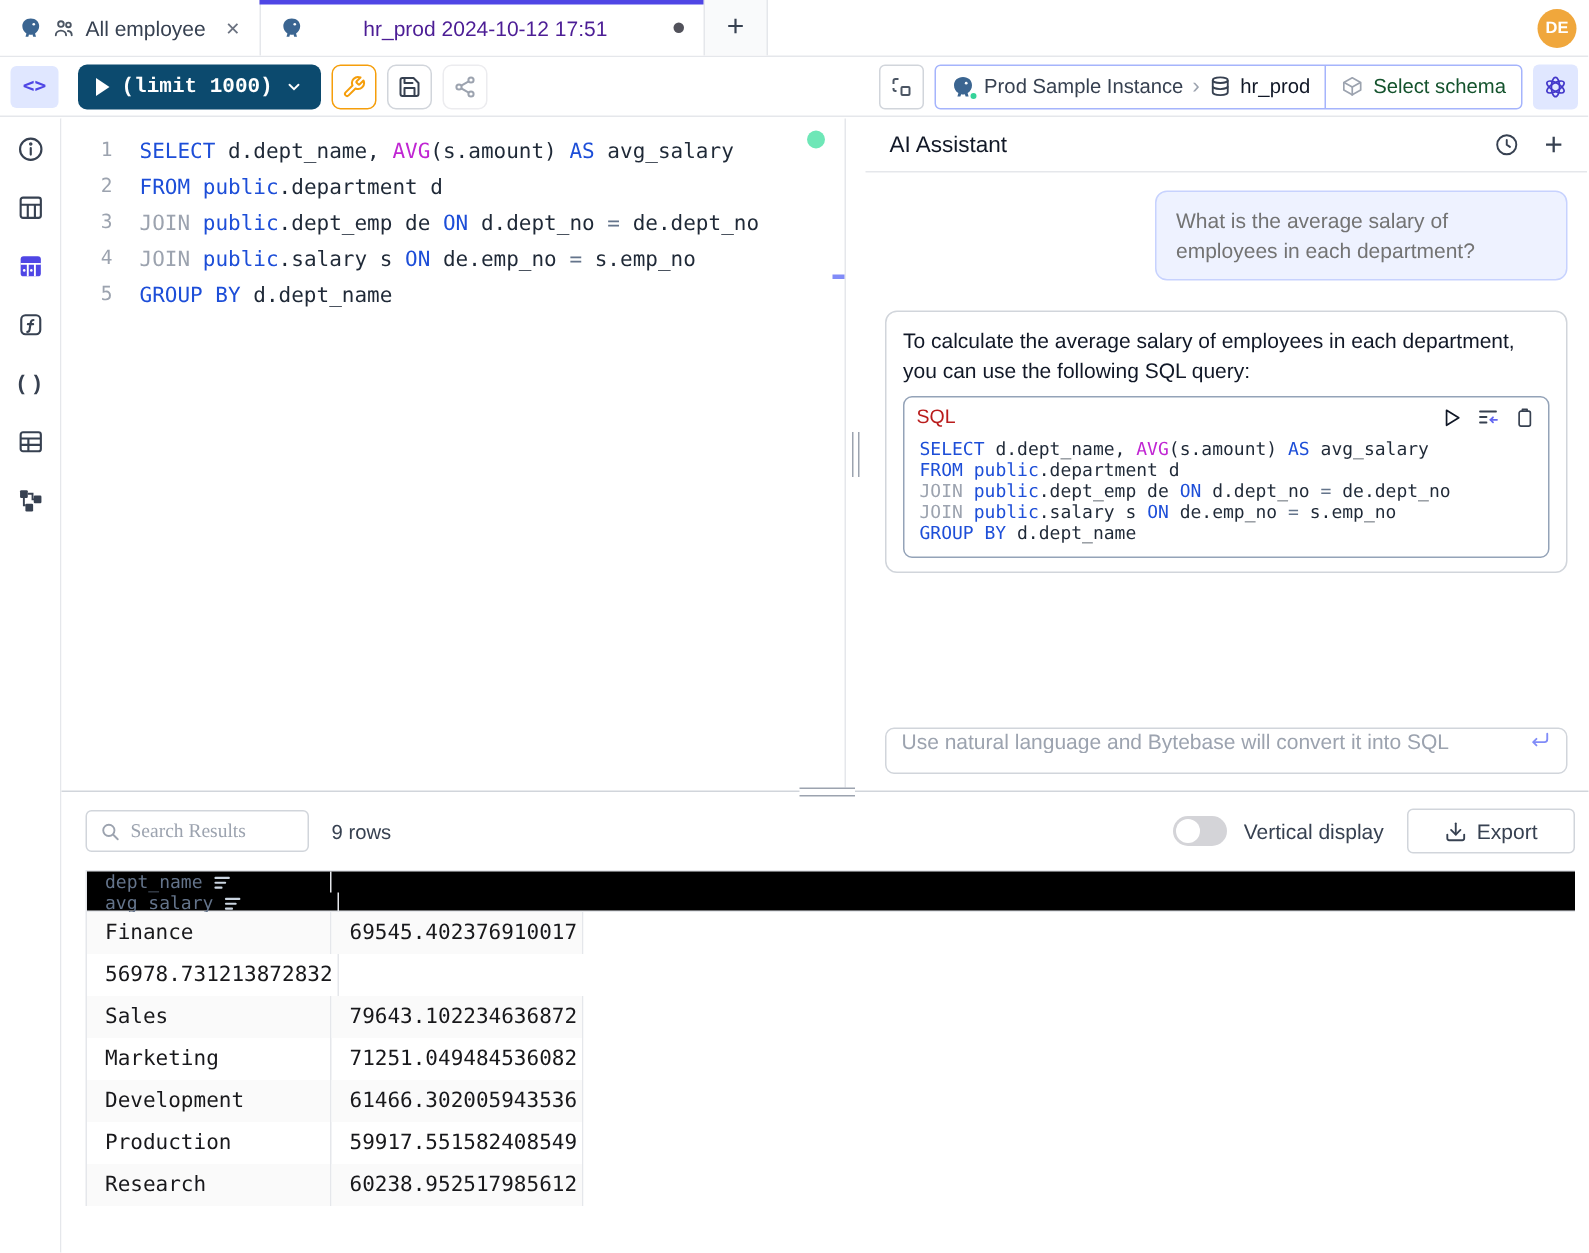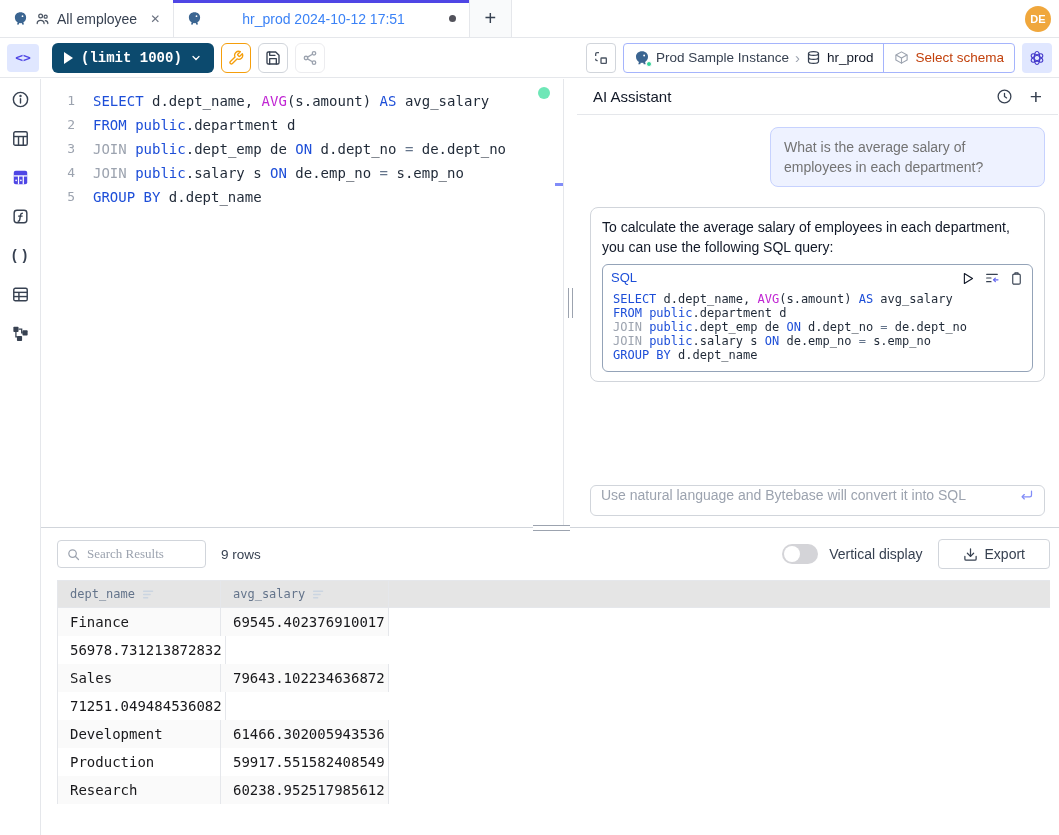--- a/index.html
+++ b/index.html
@@ -3,21 +3,21 @@
 <meta charset="utf-8">
 <style>
   * { margin:0; padding:0; box-sizing:border-box; }
   html,body { width:1059px; height:835px; overflow:hidden; background:#fff;
     font-family:"Liberation Sans",sans-serif; color:#1f2937; }
 
   
   .tabbar { height:38px; display:flex; align-items:stretch; background:#fff; border-bottom:1px solid #e5e7eb; }
   .tab { position:relative; display:flex; align-items:center; gap:7px; padding:0 13px;
     font-size:14px; color:#374151; border-right:1px solid #e5e7eb; background:#fff; cursor:pointer; }
-  .tab.active { color:#3b82f6;gap:40px; }
+  .tab.active { color:#4c1d95;gap:40px; }
   .tab.active::before { content:""; position:absolute; top:0; left:-1px; right:0; height:3px; background:#4f46e5; }
   .tab-close { font-size:12px; color:#6b7280; margin-left:6px; }
   .dirty-dot { width:7px; height:7px; border-radius:50%; background:#52525b; margin-left:4px; }
   .tab-plus { width:42px; display:flex; align-items:center; justify-content:center;
     background:#f9fafb; border-right:1px solid #e5e7eb; font-size:20px; color:#374151; cursor:pointer; }
   .avatar { margin-left:auto; align-self:center; margin-right:8px; width:26px; height:26px; border-radius:50%;
     background:#f0a73c; color:#fff; font-size:11px; font-weight:700; display:flex; align-items:center; justify-content:center; }
 
   
   .toolbar { height:40px; display:flex; align-items:center; gap:7px; padding:0 7px; border-bottom:1px solid #e5e7eb; }
@@ -27,21 +27,21 @@
   .run-btn { height:30px; background:#0c4a6e; border-radius:6px; color:#fff; display:flex; align-items:center;
     gap:8px; padding:0 12px; font-size:14px; font-weight:600; cursor:pointer;font-family:Liberation Mono, monospace; }
   .play-tri { width:0; height:0; border-left:9px solid #fff; border-top:6px solid transparent; border-bottom:6px solid transparent; }
   .icon-btn { width:30px; height:30px; border:1px solid #d1d5db; border-radius:6px;
     display:flex; align-items:center; justify-content:center; background:#fff; cursor:pointer; }
   .icon-btn.warn { border-color:#f59e0b; }
   .icon-btn.ghost { border-color:#ececef; }
   .tb-spacer { flex:1; }
   .conn-box { height:30px; display:flex; align-items:stretch; border:1px solid #a5b4fc; border-radius:4px; overflow:hidden; background:#fff; }
   .conn-seg { display:flex; align-items:center; gap:6px; padding:0 10px; font-size:13.5px; color:#374151; cursor:pointer; }
-  .conn-seg.schema { border-left:1px solid #a5b4fc; color:#c2410c; }
+  .conn-seg.schema { border-left:1px solid #a5b4fc; color:#14532d; }
   .conn-sep { color:#9ca3af; font-size:15px; }
   .conn-db { color:#111827; }
   .pg-wrap { position:relative; display:flex; }
   .pg-status { position:absolute; right:-2px; bottom:-1px; width:6px; height:6px; border-radius:50%; background:#34d399; border:1px solid #fff; }
   .ai-toggle-btn { width:30px; height:30px; border-radius:4px; background:#e0e7ff;
     display:flex; align-items:center; justify-content:center; cursor:pointer; }
 
   
   .leftbar { position:absolute; top:79px; left:0; bottom:0; width:41px; border-right:1px solid #e5e7eb;
     background:#fff; display:flex; flex-direction:column; align-items:center; padding-top:10px; gap:19px; }
@@ -75,27 +75,27 @@
   .ai-header-icons { margin-left:auto; display:flex; align-items:center; gap:17px; }
   .ai-hicon { display:flex; cursor:pointer; color:#374151; }
   .ai-plus { font-size:21px; font-weight:400; color:#374151; line-height:1; cursor:pointer; }
   .ai-chat { flex:1; padding:12px 13px; overflow:hidden; display:flex; flex-direction:column; }
   .user-bubble { margin-left:auto; width:275px; background:#eef2ff; border:1px solid #c7d2fe; border-radius:8px;
     padding:9px 13px; font-size:14px; line-height:20px; color:#737373; }
   .asst-box { margin-top:20px; border:1px solid #d1d5db; border-radius:8px; padding:9px 11px;
     font-size:14px; line-height:20px; color:#111827; background:#fff; }
   .code-card { margin-top:7px; border:1px solid #94a3b8; border-radius:6px; background:#fff; }
   .code-card-head { display:flex; align-items:center; height:24px; padding:2px 8px 0 8px; }
-  .code-card-label { font-size:13px; color:#1d4ed8; }
+  .code-card-label { font-size:13px; color:#b91c1c; }
   .code-card-icons { margin-left:auto; display:flex; align-items:center; gap:9px; }
   .cc-icon { display:flex; cursor:pointer; }
   .code-card-body { padding:3px 8px 9px 10px; font-family:"DejaVu Sans Mono",monospace; font-size:12px; line-height:14px; }
   .cc-line { white-space:pre; }
   .ai-input-row { flex:none; padding:9px 13px 11px 13px; }
-  .ai-input-box { height:31px; border:1px solid #d1d5db; border-radius:6px; display:flex; align-items:flex-end; padding:12px 10px; gap:8px; }
+  .ai-input-box { height:31px; border:1px solid #d1d5db; border-radius:6px; display:flex; align-items:flex-start; padding:0 10px; gap:8px; }
   .ai-input { flex:1; border:none; outline:none; font-size:14px; color:#374151; font-family:"Liberation Sans",sans-serif; }
   .ai-input::placeholder { color:#9ca3af; }
 
   
   .results { position:absolute; top:527px; left:41px; width:1018px; bottom:0; border-top:1px solid #d1d5db; background:#fff; }
   .hsplit-handle { position:absolute; top:-3px; left:492px; width:37px; height:6px; background:#fff;
     border-top:1px solid #9ca3af; border-bottom:1px solid #9ca3af; cursor:row-resize; }
   .res-toolbar { display:flex; align-items:center; gap:15px; padding:11px 16px 10px 16px; }
   .search-box { width:149px; height:28px; border:1px solid #d1d5db; border-radius:4px;
     display:flex; align-items:center; gap:6px; padding:0 8px; }
@@ -103,21 +103,21 @@
   .search-input::placeholder { color:#9ca3af; }
   .rows-count { font-size:13.5px; color:#374151; }
   .res-spacer { flex:1; }
   .toggle { width:36px; height:20px; border-radius:10px; background:#d4d4d8; position:relative; cursor:pointer; }
   .toggle-knob { position:absolute; top:2px; left:2px; width:16px; height:16px; border-radius:50%; background:#fff; }
   .toggle-label { font-size:14px; color:#374151; margin-left:-4px; }
   .export-btn { height:30px; border:1px solid #d1d5db; border-radius:4px; display:flex; align-items:center;
     gap:7px; padding:0 24px; font-size:14px; color:#374151; background:#fff; cursor:pointer; margin-right:-7px; }
 
   .rtable { margin:1px 9px 0 16px; border-left:1px solid #e5e7eb; }
-  .thead { display:flex; height:28px; background:#e5e5e5; border-top:1px solid #e5e7eb; border-bottom:1px solid #e5e7eb; }
+  .thead { display:flex; height:28px; background:#000000; border-top:1px solid #e5e7eb; border-bottom:1px solid #e5e7eb;flex-direction:column; }
   .th { display:flex; align-items:center; gap:7px; padding:0 12px; font-family:"DejaVu Sans Mono",monospace;
     font-size:12px; color:#64748b; border-right:1px solid #e5e7eb; cursor:pointer; }
   .th.c1 { width:163px; flex:none; }
   .th.c2 { width:168px; flex:none; }
   .th.rest { flex:1; border-right:none; cursor:default; }
   .trow { display:flex; height:28px; }
   .td { display:flex; align-items:center; padding:0 12px; font-family:"DejaVu Sans Mono",monospace;
     font-size:14px; color:#18181b; border-right:1px solid #e5e7eb; }
   .td.c1 { width:163px; flex:none; }
   .td.c2 { width:168px; flex:none; }
@@ -483,20 +483,21 @@
         <div class="trow">
           <div class="td c2">56978.731213872832</div>
           <div class="td rest"></div>
         </div>
         <div class="trow">
           <div class="td c1">Sales</div>
           <div class="td c2">79643.102234636872</div>
           <div class="td rest"></div>
         </div>
         <div class="trow">
+          <div class="td c1">Marketing</div>
           <div class="td c2">71251.049484536082</div>
           <div class="td rest"></div>
         </div>
         <div class="trow">
           <div class="td c1">Development</div>
           <div class="td c2">61466.302005943536</div>
           <div class="td rest"></div>
         </div>
         <div class="trow">
           <div class="td c1">Production</div>

